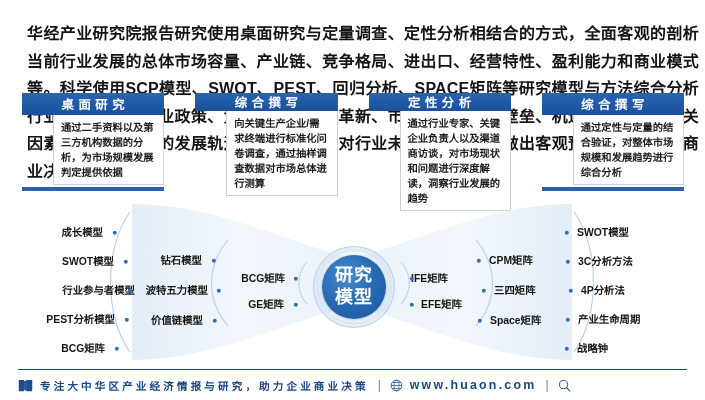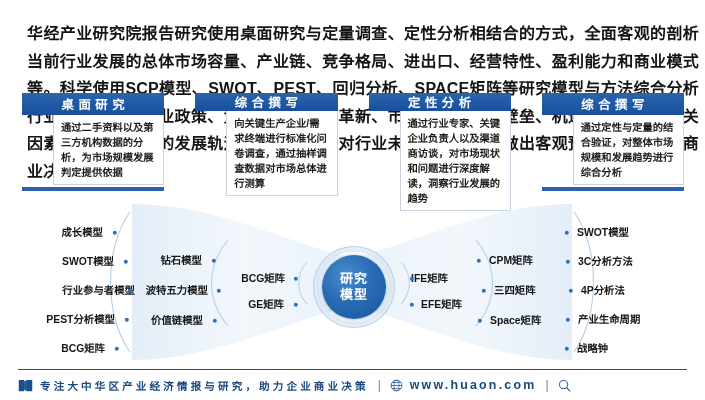--- a/index.html
+++ b/index.html
@@ -127,21 +127,21 @@
     width: 64px;
     height: 64px;
     border-radius: 50%;
     background: radial-gradient(circle at 38% 32%, #4a8ccd 0%, #2a6cb4 45%, #17549f 100%);
     box-shadow: 0 1px 4px rgba(20,70,130,0.35);
     display: flex;
     flex-direction: column;
     align-items: center;
     justify-content: center;
     color: #ffffff;
-    font-size: 13px;
+    font-size: 18px;
     font-weight: 700;
     line-height: 1.22;
     letter-spacing: 1px;
   }
 
   
   #footer-rule {
     position: absolute;
     left: 18px;
     top: 369px;

